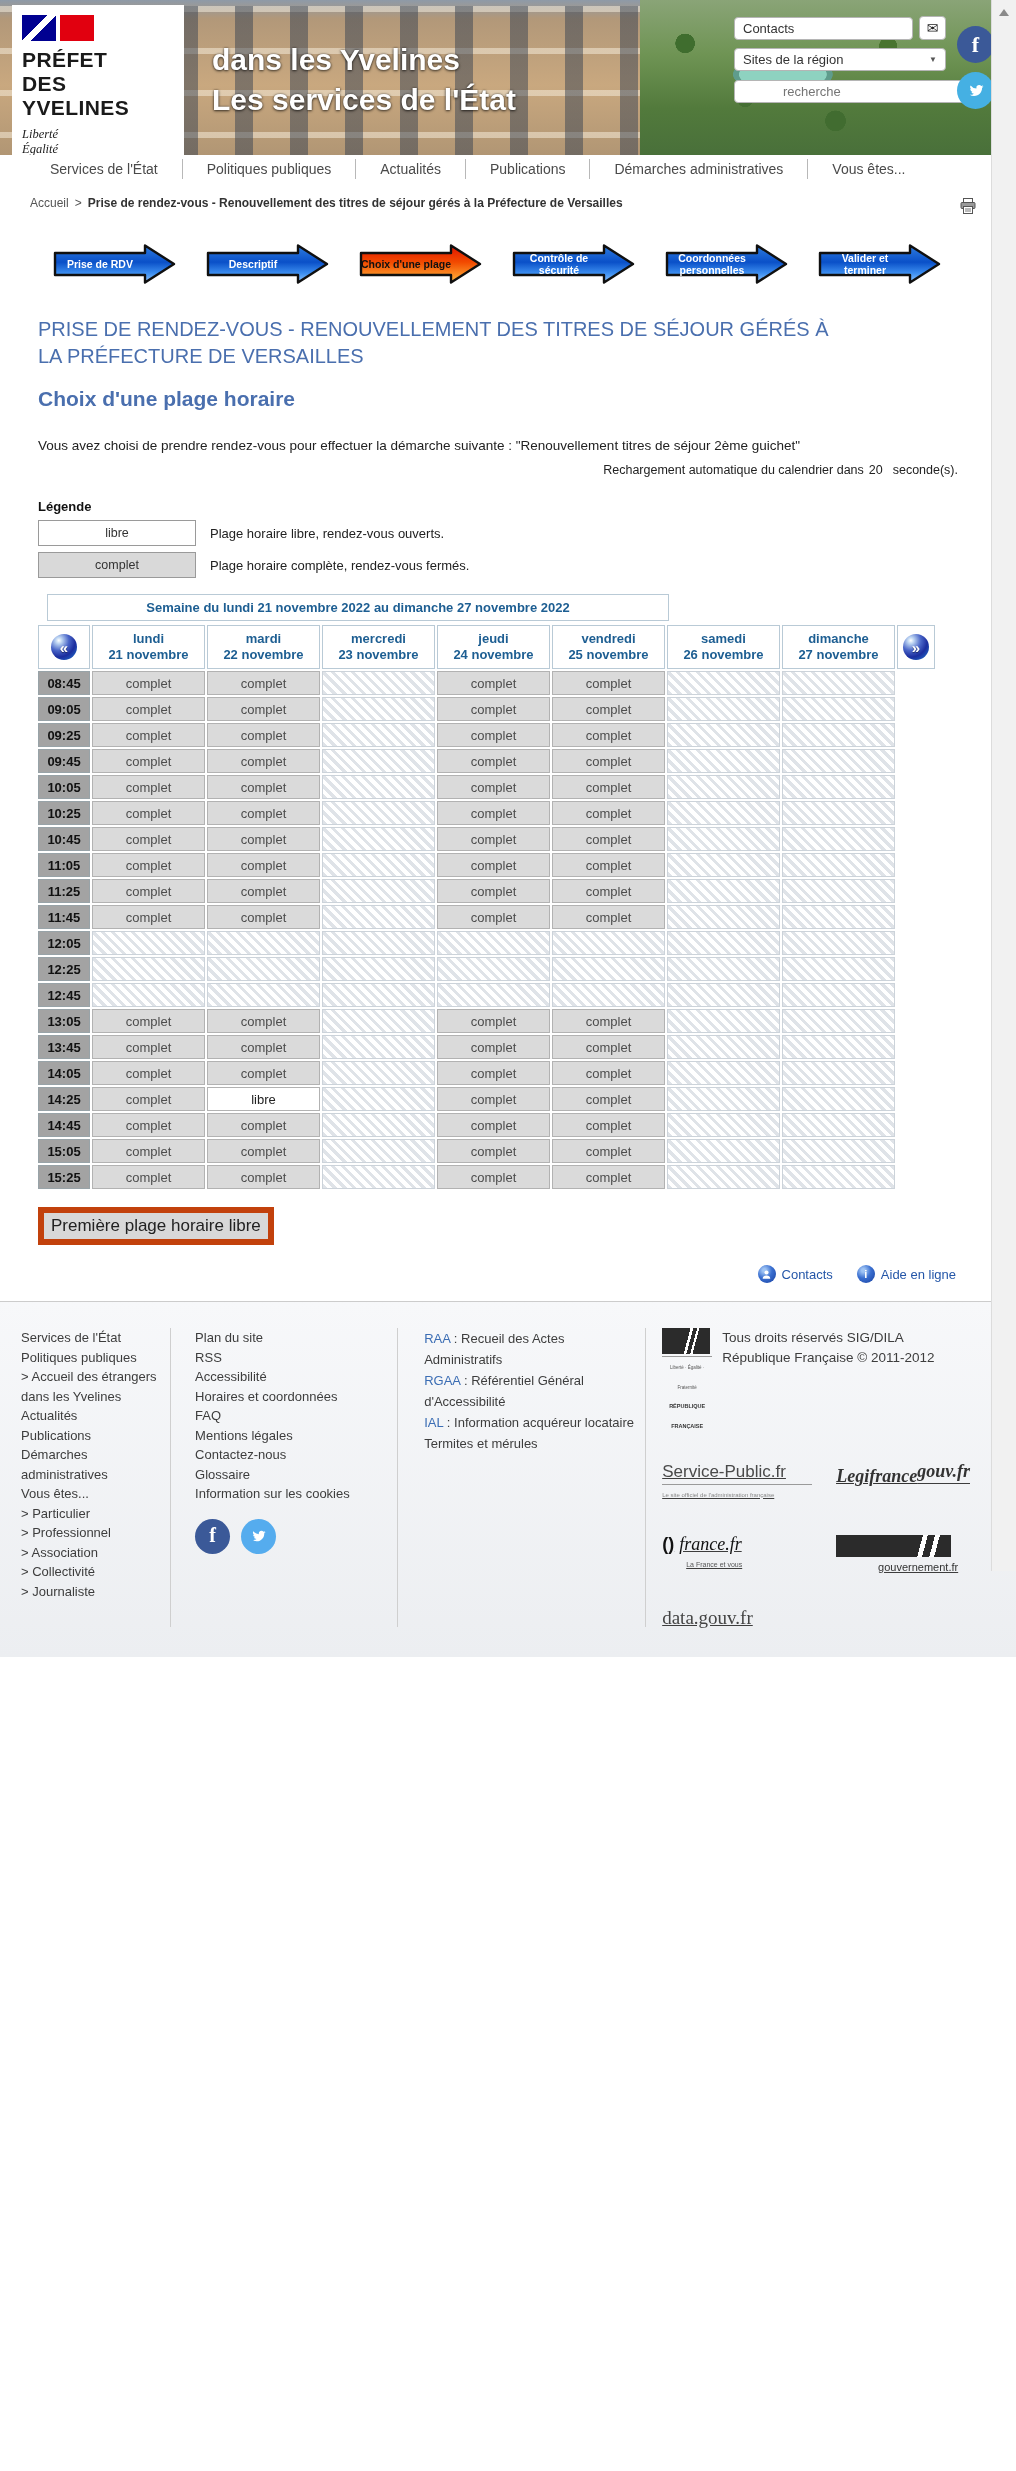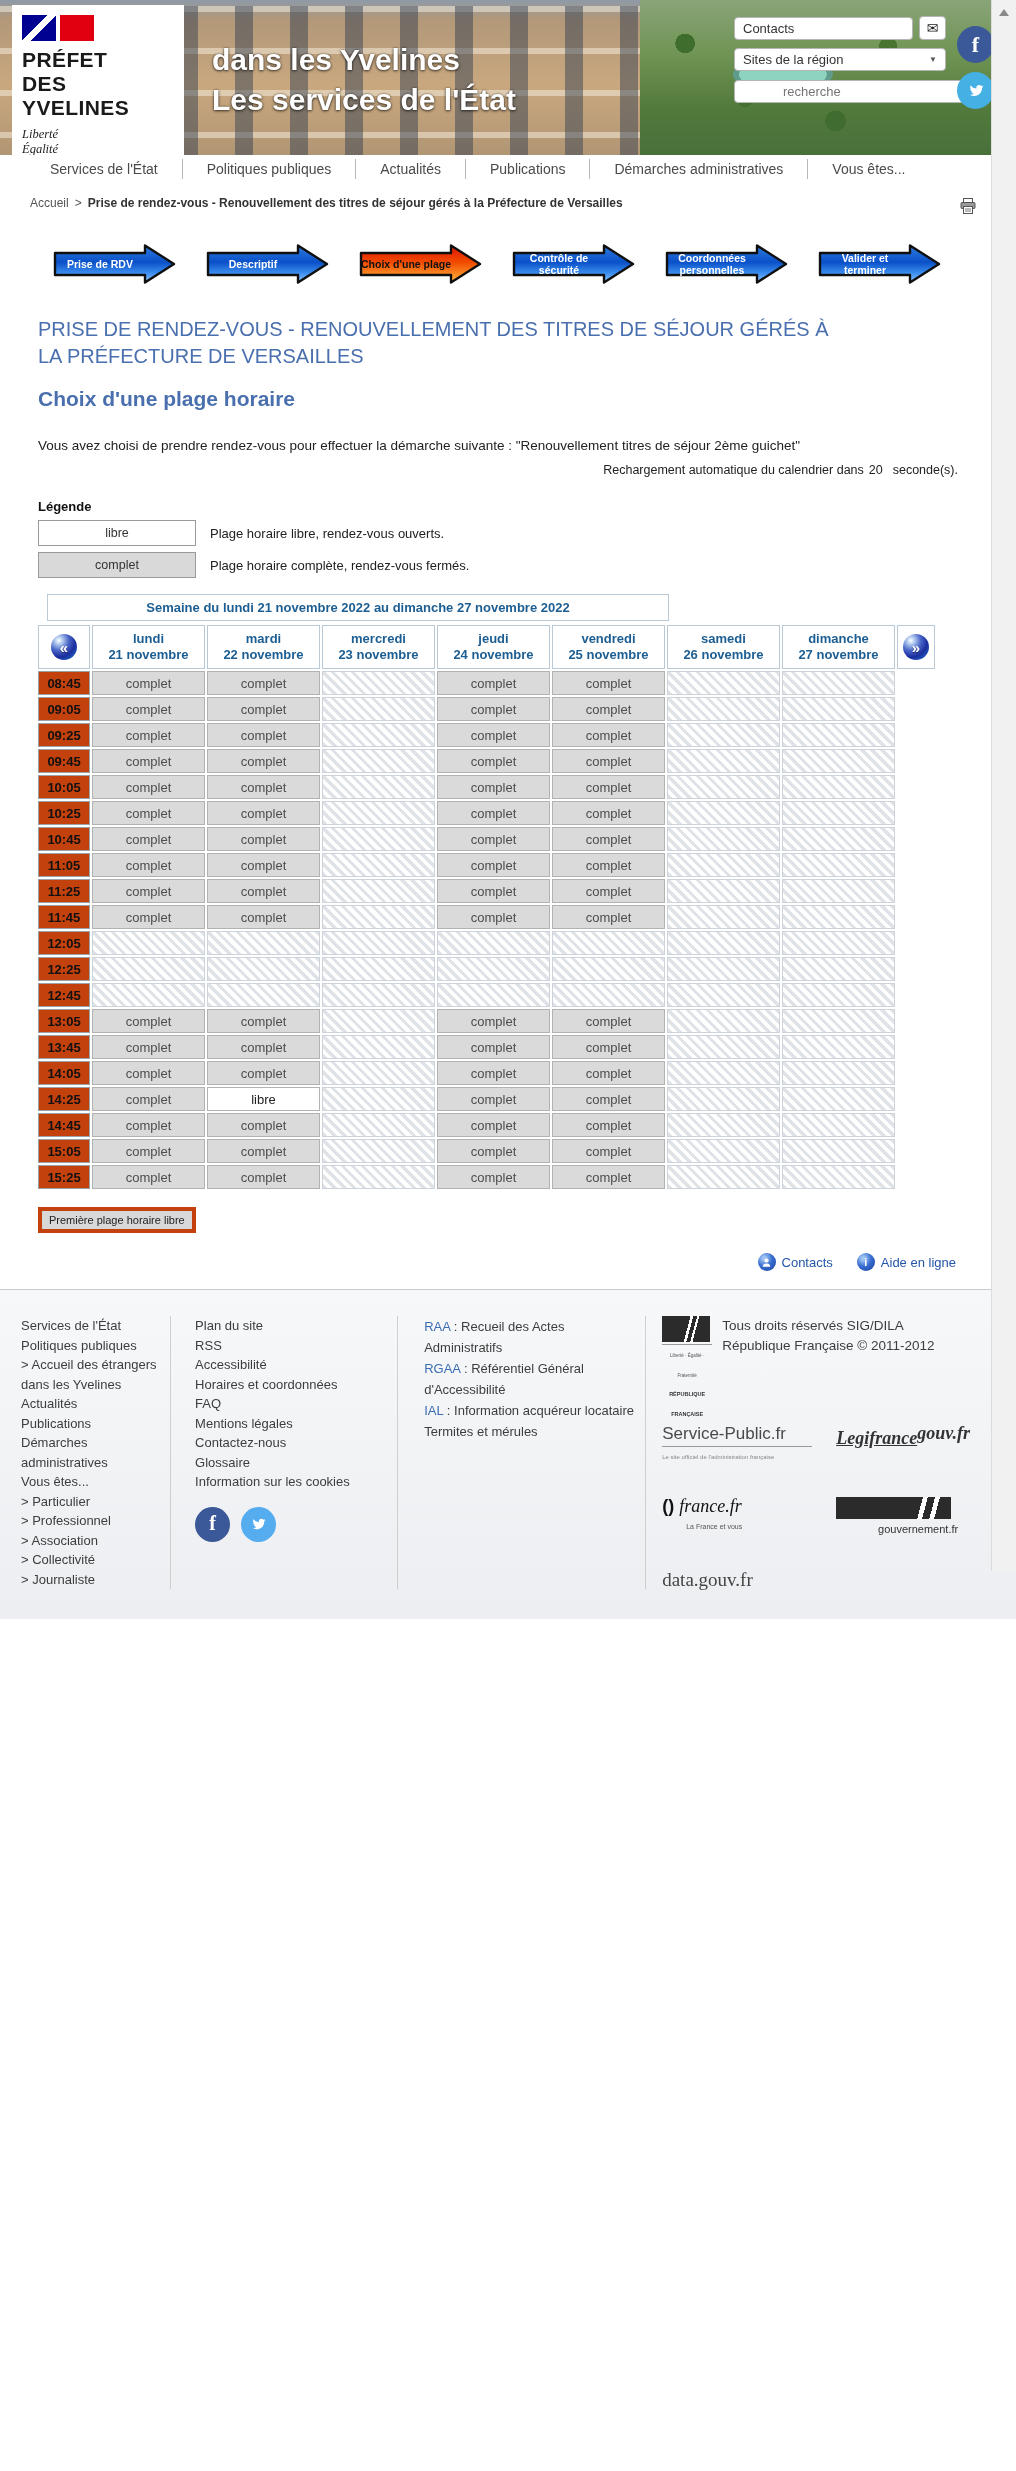--- a/index.html
+++ b/index.html
@@ -100,28 +100,28 @@
   table.calendar{margin:2px 0 0 36px;border-collapse:separate;border-spacing:2px;}
   table.calendar th,table.calendar td{box-sizing:border-box;padding:0;}
   th.arrow-cell{border:1px solid #b9cad6;background:#fff;width:52px;height:44px;}
   th.arrow-cell-r{width:38px;}
   .nav-circle{width:26px;height:26px;border-radius:50%;margin:0 auto;cursor:pointer;
      background:radial-gradient(circle at 30% 25%,#ffffff 0,#bcd4f2 12%,#4a66c8 38%,#1b2d9e 62%,#1e4fb4 78%,#35c8ee 100%);
      color:#fff;font-size:15px;font-weight:bold;display:flex;align-items:center;justify-content:center;
      text-shadow:0 1px 1px rgba(0,0,0,.45);}
   .day-head{border:1px solid #b9cad6;background:#fff;color:#1d5e92;font-size:13px;font-weight:bold;
             width:113px;height:44px;line-height:16px;text-align:center;}
-  .time-cell{border:1px solid #98a3a8;background:#c2410c;font-size:13px;font-weight:bold;color:#111;
+  .time-cell{border:1px solid #98a3a8;background:#a3a3a3;font-size:13px;font-weight:bold;color:#111;
              width:52px;height:24px;text-align:center;}
   td.slot{width:113px;height:24px;text-align:center;font-size:13px;}
   td.complet{background:#dadada;border:1px solid #b2b2b2;color:#4d4d4d;}
   td.libre{background:#fff;border:1px solid #b2b2b2;color:#222;cursor:pointer;}
   td.na{background:repeating-linear-gradient(45deg,#dfe3e8 0 3px,#fff 3px 7px);border:1px solid #ccd3da;}
 
-  .first-free-btn{margin:16px 0 0 38px;background:#d8d8d8;border:4px solid #c2410c;font-size:11px;
+  .first-free-btn{margin:16px 0 0 38px;background:#d8d8d8;border:6px solid #c2410c;font-size:17px;
                   color:#222;padding:3px 7px;font-family:inherit;cursor:pointer;display:inline-block;}
 
   .quicklinks{display:flex;justify-content:flex-end;gap:24px;margin:20px 60px 0 0;align-items:center;
               font-size:13px;color:#2456a8;}
   .ql-item{display:flex;align-items:center;cursor:pointer;}
   .ql-icon{width:18px;height:18px;border-radius:50%;margin-right:6px;flex:none;
      background:radial-gradient(circle at 35% 30%,#9fc4f4 0 10%,#3a6fd0 45%,#173e9e 100%);
      display:flex;align-items:center;justify-content:center;color:#fff;font-size:11px;font-weight:bold;}
 
   
@@ -141,21 +141,21 @@
   .fsoc.tw{background:#55acee;}
 
   .copyright-row{display:flex;gap:10px;}
   .marianne{width:50px;flex:none;}
   .marianne-box{width:48px;height:26px;background:#2b2b2b;
      background-image:linear-gradient(105deg,rgba(0,0,0,0) 0 52%,#fff 52% 57%,rgba(0,0,0,0) 57% 64%,#fff 64% 68%,rgba(0,0,0,0) 68%);}
   .marianne-cap1{font-size:4.5px;color:#555;text-align:center;border-top:1px solid #999;margin-top:2px;padding-top:1px;}
   .marianne-cap2{font-size:5.5px;color:#333;font-weight:bold;text-align:center;}
   .copy-text{font-size:13.5px;color:#3d3d3d;line-height:20px;}
 
-  .brands{display:grid;grid-template-columns:1fr 1fr;gap:30px 24px;}
+  .brands{display:grid;grid-template-columns:1fr 1fr;gap:30px 24px;margin-top:26px;text-decoration:underline;}
   .brand{cursor:pointer;}
   .brand-sp .t1{font-size:17px;color:#4a4a4a;}
   .brand-sp .t2{font-size:6px;color:#888;border-top:1px solid #9a9a9a;margin-top:2px;padding-top:1px;width:150px;}
   .brand-lf{font-family:"Liberation Serif","DejaVu Serif",serif;font-style:italic;font-weight:bold;
             font-size:18px;color:#333;text-decoration:underline;}
   .brand-fr{display:flex;align-items:baseline;gap:5px;}
   .brand-fr .drop{font-size:18px;font-weight:bold;color:#111;}
   .brand-fr .t1{font-family:"Liberation Serif","DejaVu Serif",serif;font-style:italic;font-size:18px;color:#111;}
   .brand-fr-wrap .t2{font-size:7px;color:#555;margin-left:24px;}
   .brand-gv .box{width:115px;height:22px;background:#2b2b2b;

